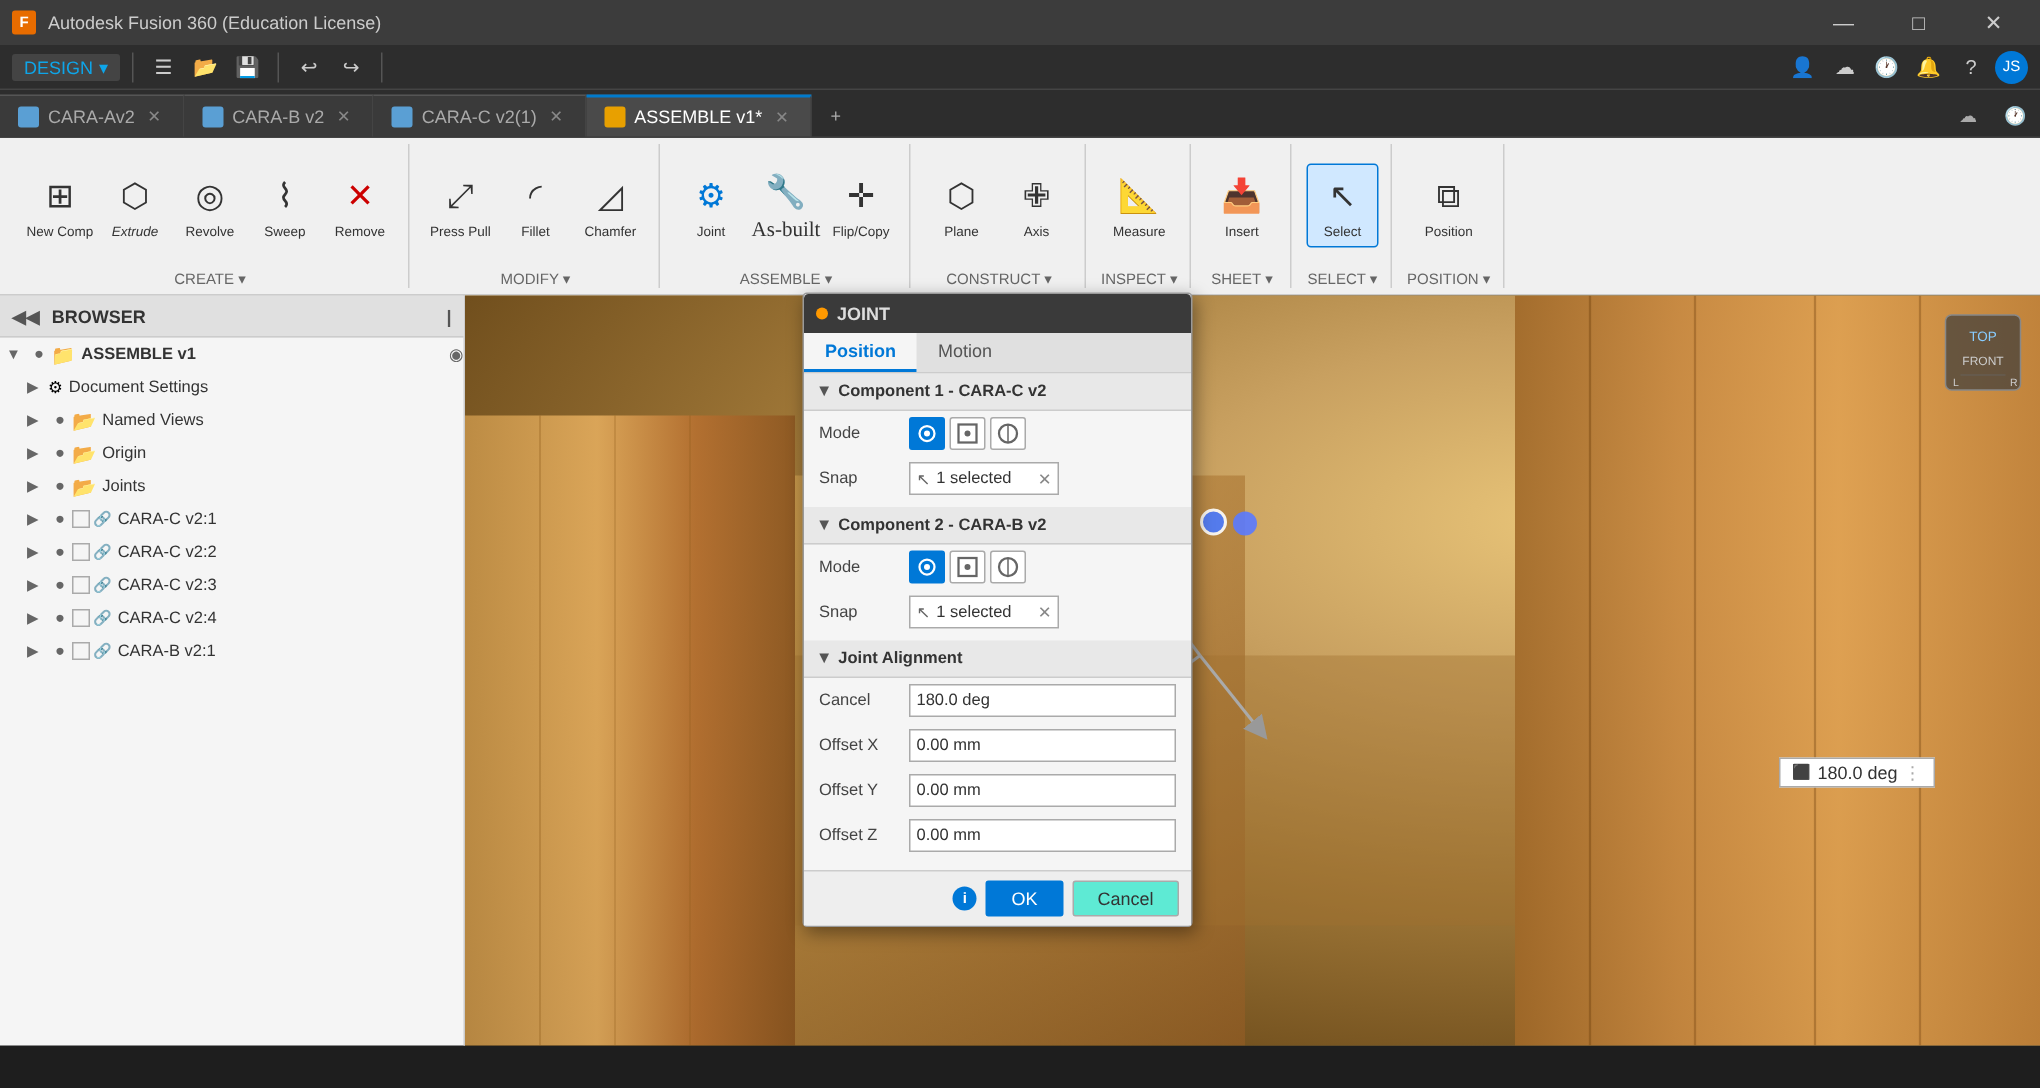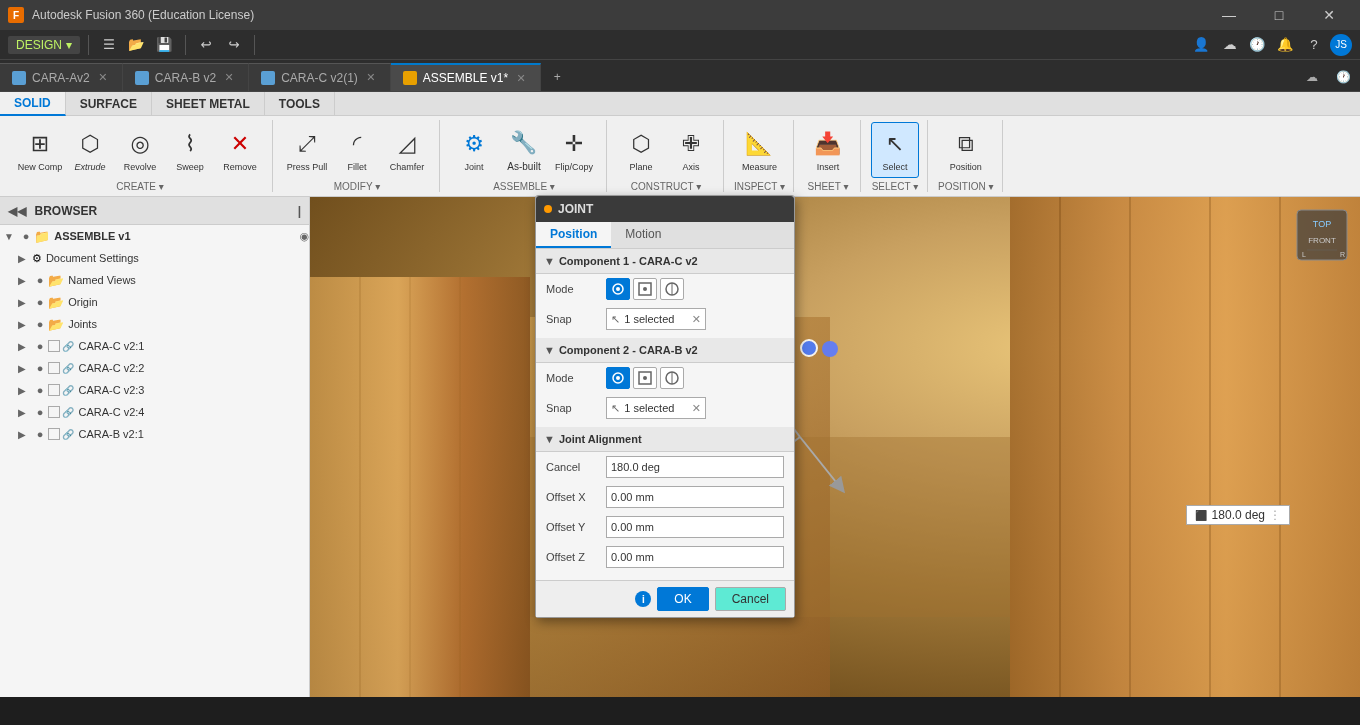--- a/index.html
+++ b/index.html
@@ -113,21 +113,21 @@
     .dialog-btn.secondary { background: #5eead4; color: #333; }
     .info-icon { width: 16px; height: 16px; background: #0078d7; color: white; border-radius: 50%; font-size: 10px; font-weight: bold; display: flex; align-items: center; justify-content: center; }
 
     
     #bottombar { height: 28px; background: #2d2d2d; display: flex; align-items: center; border-top: 1px solid #444; margin-top: 38px; }
     #comments-panel { width: 310px; height: 28px; display: flex; align-items: center; padding: 0 8px; gap: 4px; border-right: 1px solid #444; }
     #bottombar-right { flex: 1; display: flex; align-items: center; padding: 0 8px; gap: 2px; }
     .bottom-btn { width: 22px; height: 22px; display: flex; align-items: center; justify-content: center; color: #aaa; cursor: pointer; border-radius: 2px; font-size: 14px; }
 
     
-    #design-dropdown { display: flex; align-items: flex-start; gap: 4px; padding: 2px 8px; background: #444; border-radius: 2px; cursor: pointer; color: #bef264; font-size: 12px; }
+    #design-dropdown { display: flex; align-items: flex-start; gap: 4px; padding: 2px 8px; background: #444; border-radius: 2px; cursor: pointer; color: #0ea5e9; font-size: 12px; }
 
     
     #angle-display {
       position: absolute; right: 70px; top: 308px;
       background: white; border: 1px solid #aaa; padding: 2px 8px;
       font-size: 12px; color: #333; display: flex; align-items: center; gap: 4px;
     }
 
     
     .indent-1 { padding-left: 4px; }
@@ -190,26 +190,20 @@
     <div class="tab-icon" style="background:#e8a000;"></div>
     <span>ASSEMBLE v1*</span>
     <span class="tab-close">✕</span>
   </div>
   <div class="tab-add">+</div>
   <div class="tab-add" style="margin-left:auto;">☁</div>
   <div class="tab-add">🕐</div>
 </div>
 
 <div id="ribbon">
-  <div id="ribbon-tabs">
-    <div class="ribbon-tab active">SOLID</div>
-    <div class="ribbon-tab">SURFACE</div>
-    <div class="ribbon-tab">SHEET METAL</div>
-    <div class="ribbon-tab">TOOLS</div>
-  </div>
   <div id="ribbon-content">
 
     <div class="ribbon-group">
       <div class="ribbon-group-items">
         <button class="ribbon-btn">
           <div class="icon" style="font-size:22px;">⊞</div>
           <span style="font-size:9px;">New Comp</span>
         </button>
         <button class="ribbon-btn">
           <div class="icon" style="font-size:22px;">⬡</div>
@@ -250,21 +244,21 @@
     </div>
 
     <div class="ribbon-group">
       <div class="ribbon-group-items">
         <button class="ribbon-btn">
           <div class="icon" style="font-size:22px; color:#0078d7;">⚙</div>
           <span style="font-size:9px;">Joint</span>
         </button>
         <button class="ribbon-btn">
           <div class="icon" style="font-size:22px;">🔧</div>
-          <span style="font-size:10px;">As-built</span>
+          <span style="font-size:14px;font-family:Liberation Serif, serif;">As-built</span>
         </button>
         <button class="ribbon-btn">
           <div class="icon" style="font-size:22px;">✛</div>
           <span style="font-size:9px;">Flip/Copy</span>
         </button>
       </div>
       <div class="ribbon-group-label">ASSEMBLE ▾</div>
     </div>
 
     <div class="ribbon-group">

